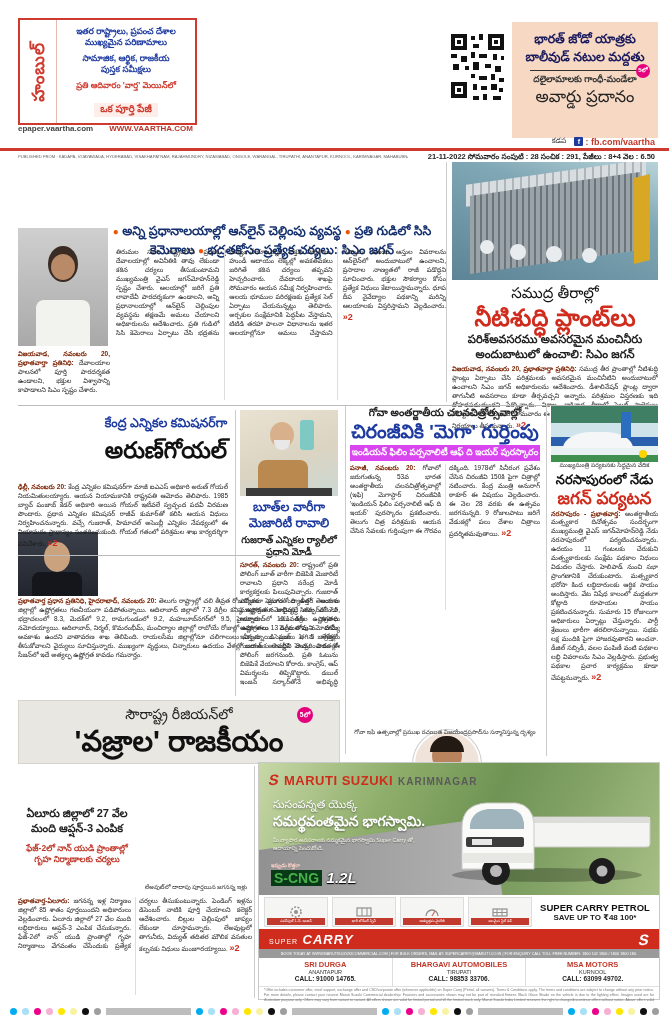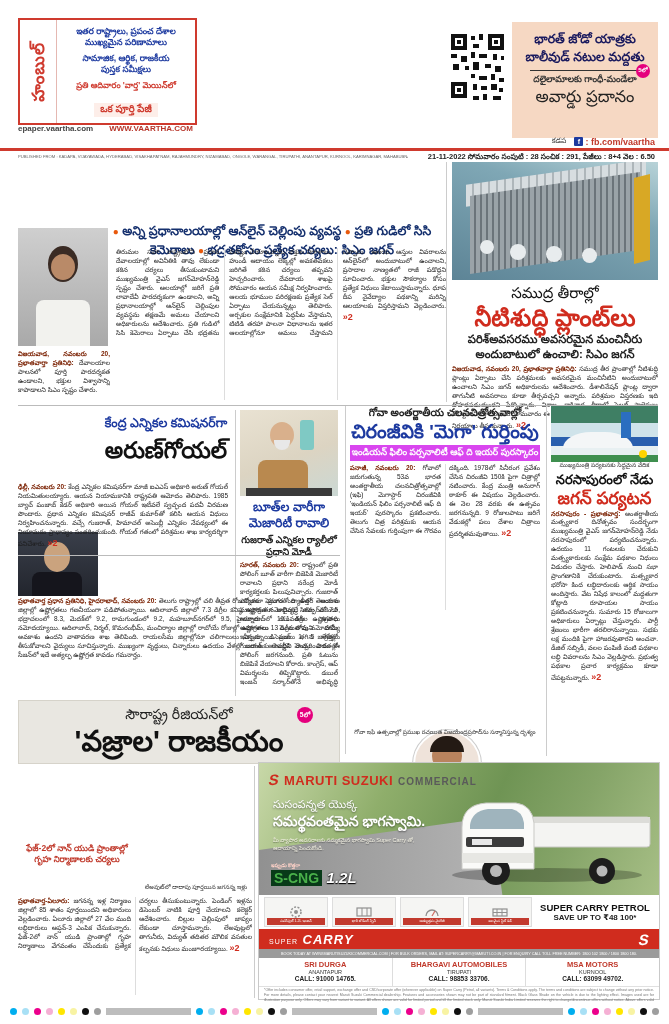--- a/index.html
+++ b/index.html
@@ -366,37 +366,38 @@
     <span class="dl">ప్రభాతవార్త ప్రధాన ప్రతినిధి, హైదరాబాద్, నవంబరు 20: </span>
     <span>తెలుగు రాష్ట్రాల్లో చలి తీవ్రత రోజురోజుకూ పెరుగుతోంది. ఉత్తర తెలంగాణ జిల్లాల్లో ఉష్ణోగ్రతలు గణనీయంగా పడిపోతున్నాయి. ఆదిలాబాద్ జిల్లాలో 7.3 డిగ్రీల కనిష్ఠ ఉష్ణోగ్రత నమోదైంది. సిర్పూర్‌లో 7.5, భద్రాచలంలో 8.3, మెదక్‌లో 9.2, రామగుండంలో 9.2, మహబూబ్‌నగర్‌లో 9.5, హైదరాబాద్‌లో 10.1 డిగ్రీల ఉష్ణోగ్రతలు నమోదయ్యాయి. ఆదిలాబాద్, నిర్మల్, కొమరంభీమ్, మంచిర్యాల జిల్లాల్లో రాబోయే రోజుల్లో ఉష్ణోగ్రతలు 13 డిగ్రీల లోపు నమోదయ్యే అవకాశం ఉందని వాతావరణ శాఖ తెలిపింది. రాయలసీమ జిల్లాల్లోనూ చలిగాలులు వీస్తున్నాయి. ప్రజలు తగిన జాగ్రత్తలు తీసుకోవాలని వైద్యులు సూచిస్తున్నారు. ముఖ్యంగా వృద్ధులు, చిన్నారులు ఉదయం వేళల్లో బయటకు రావద్దని హెచ్చరించారు. ఈ సీజన్‌లో ఇదే అత్యల్ప ఉష్ణోగ్రత కావడం గమనార్హం.</span>
   </div>
 
   <div class="vajrala">
     <div class="vaj-k">సౌరాష్ట్ర రీజియన్‌లో</div>
     <div class="vaj-h">'వజ్రాల' రాజకీయం</div>
     <div class="vaj-badge">5లో</div>
   </div>
 
+  <div class="abs illu-s1">ఏలూరు జిల్లాలో 27 వేల మంది ఆప్షన్-3 ఎంపిక</div>
   <div class="abs illu-s2">ఫేజ్-2లో నాన్ యుడి ప్రాంతాల్లో గృహ నిర్మాణాలకు చర్యలు</div>
 
   <div class="abs caption illu-cap">లేఅవుట్‌లో దాదాపు పూర్తయిన జగనన్న ఇళ్లు</div>
   <div class="abs bodytxt cols2 illu-body">
     <span class="dl">ప్రభాతవార్త-ఏలూరు: </span>
     <span>జగనన్న ఇళ్ల నిర్మాణం జిల్లాలో 85 శాతం పూర్తయిందని అధికారులు వెల్లడించారు. ఏలూరు జిల్లాలో 27 వేల మంది లబ్ధిదారులు ఆప్షన్-3 ఎంపిక చేసుకున్నారు. ఫేజ్-2లో నాన్ యుడి ప్రాంతాల్లో గృహ నిర్మాణాలు వేగవంతం చేసేందుకు ప్రత్యేక చర్యలు తీసుకుంటున్నారు. పెండింగ్ ఇళ్లను డిసెంబర్ నాటికి పూర్తి చేయాలని కలెక్టర్ ఆదేశించారు. బిల్లుల చెల్లింపులో జాప్యం లేకుండా చూస్తామన్నారు. లేఅవుట్లలో తాగునీరు, విద్యుత్ తదితర మౌలిక వసతుల కల్పనకు నిధులు మంజూరయ్యాయి. </span>
     <span class="jump">»2</span>
   </div>
 
   <div class="abs vr" style="left:254px;top:766px;height:232px;"></div>
   <div class="abs ad">
     <div class="ad-visual">
       <div class="ad-road"></div>
       <div class="ad-brand">
         <span class="suzlogo">S</span>
         <span class="b1">MARUTI SUZUKI</span>
-        <span class="b2">COMMERCIAL</span>
+        <span class="b2">KARIMNAGAR</span>
       </div>
       <div class="ad-tag">
         <div class="t1">సుసంపన్నత యొక్క</div>
         <div class="t2">సమర్థవంతమైన భాగస్వామి.</div>
       </div>
       <div class="ad-small">మీ వ్యాపార అవసరాలకు నమ్మకమైన భాగస్వామి Super Carry తో, ఆదాయాన్ని పెంచుకోండి.</div>
       <div class="scng">
         <div class="s0">ఇప్పుడు కొత్తగా</div>
         <span class="s1">S-CNG</span>
         <span class="s2">1.2L</span>

